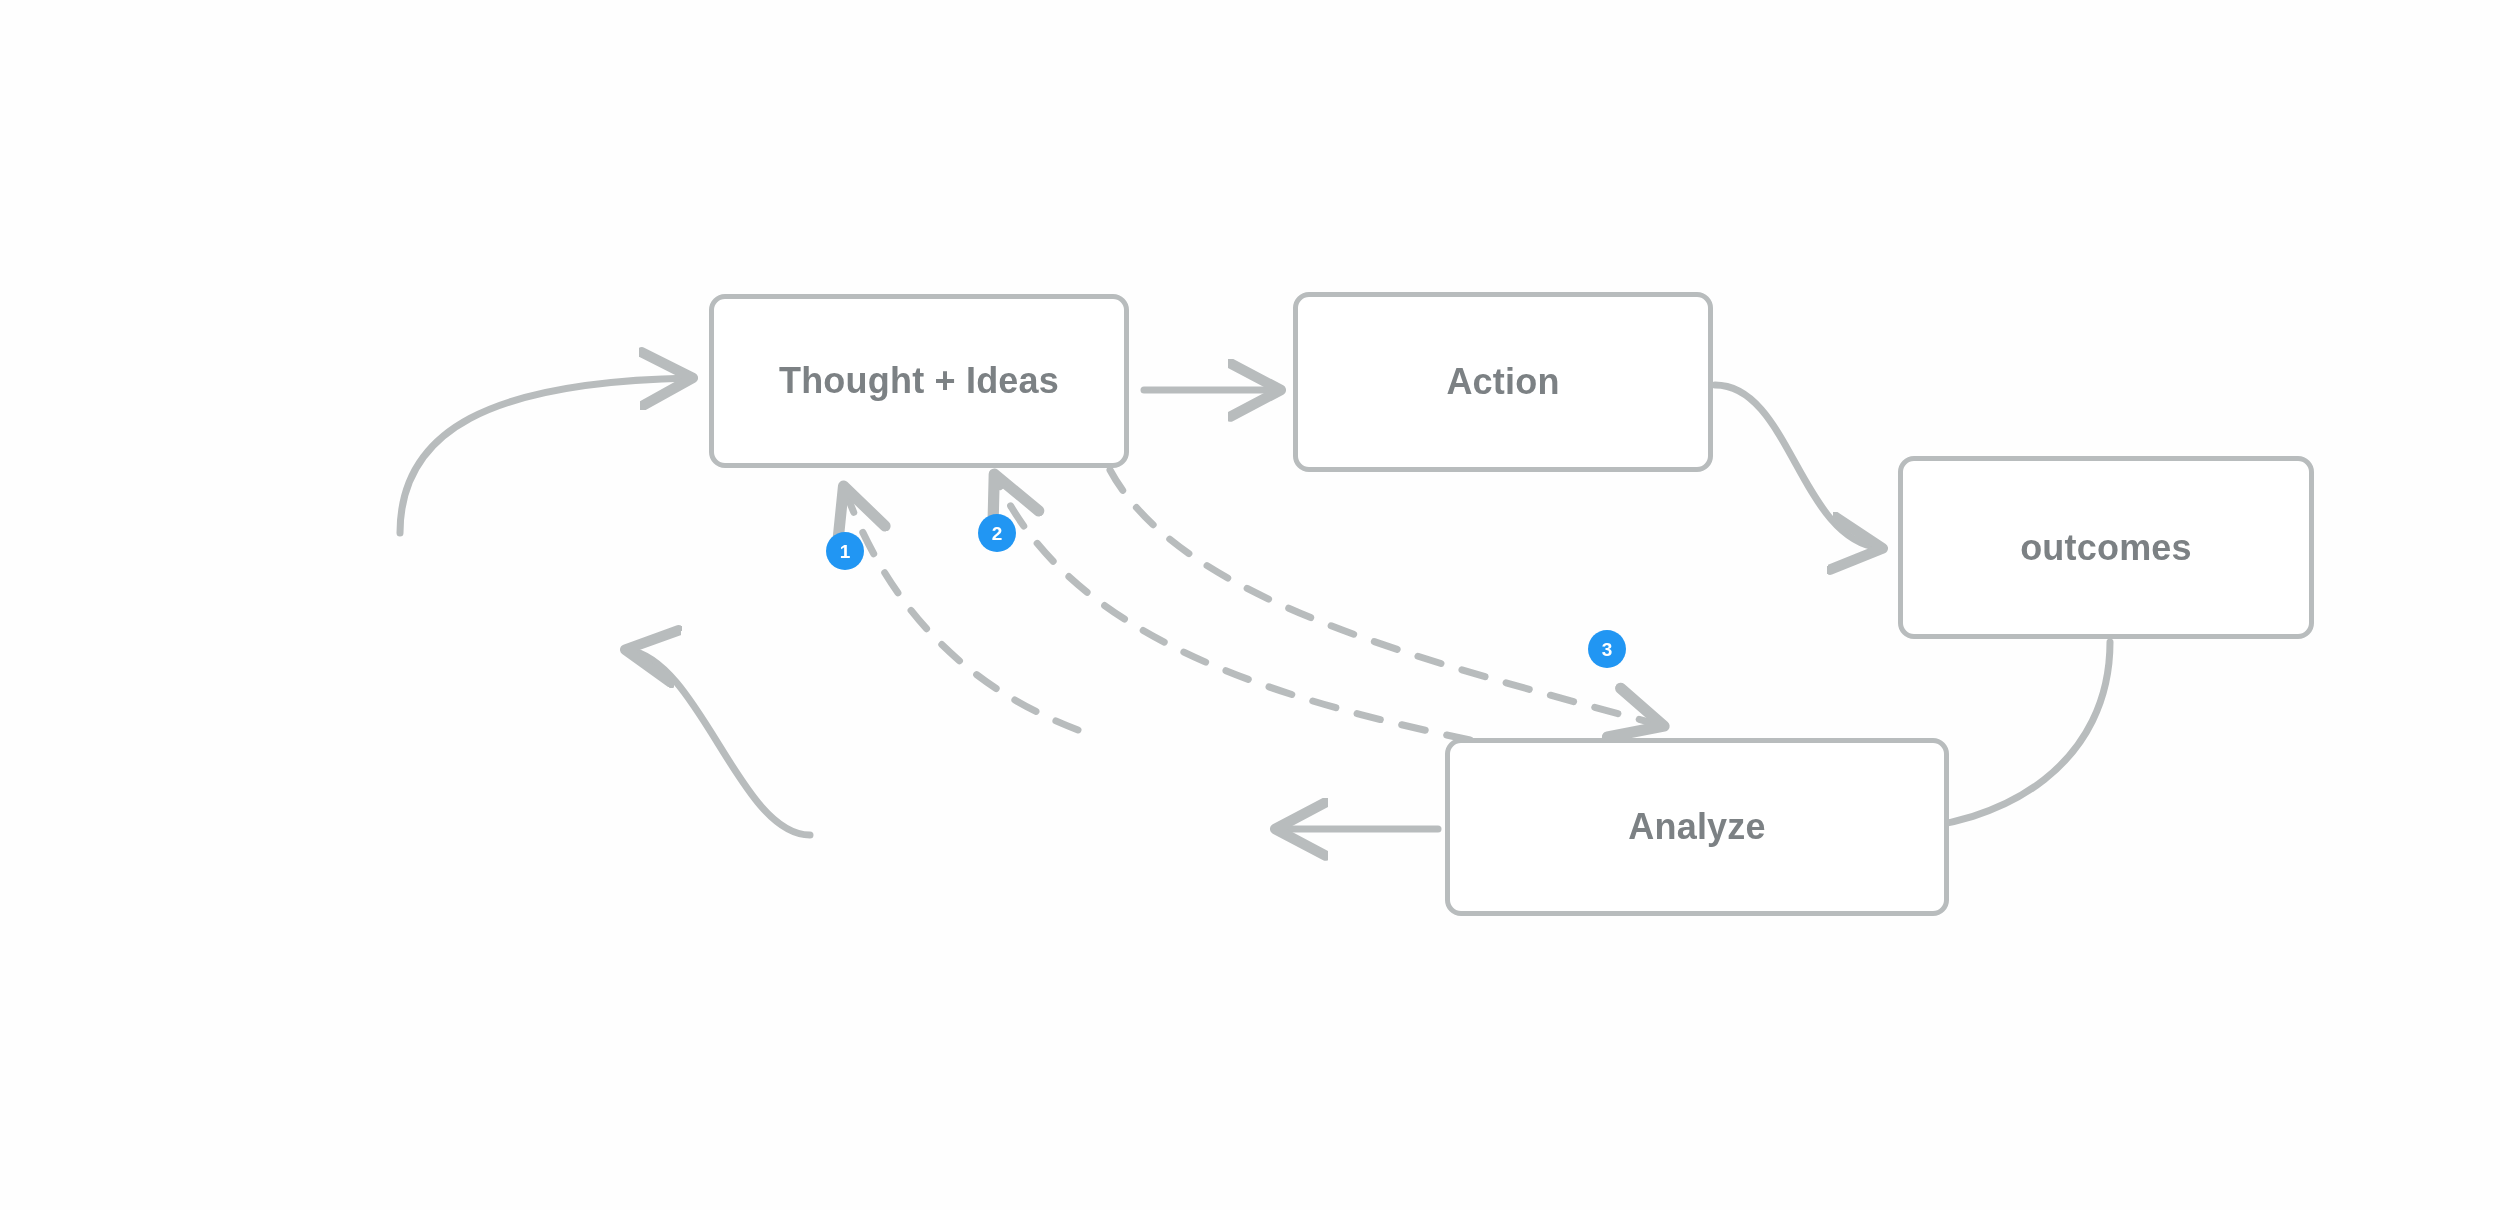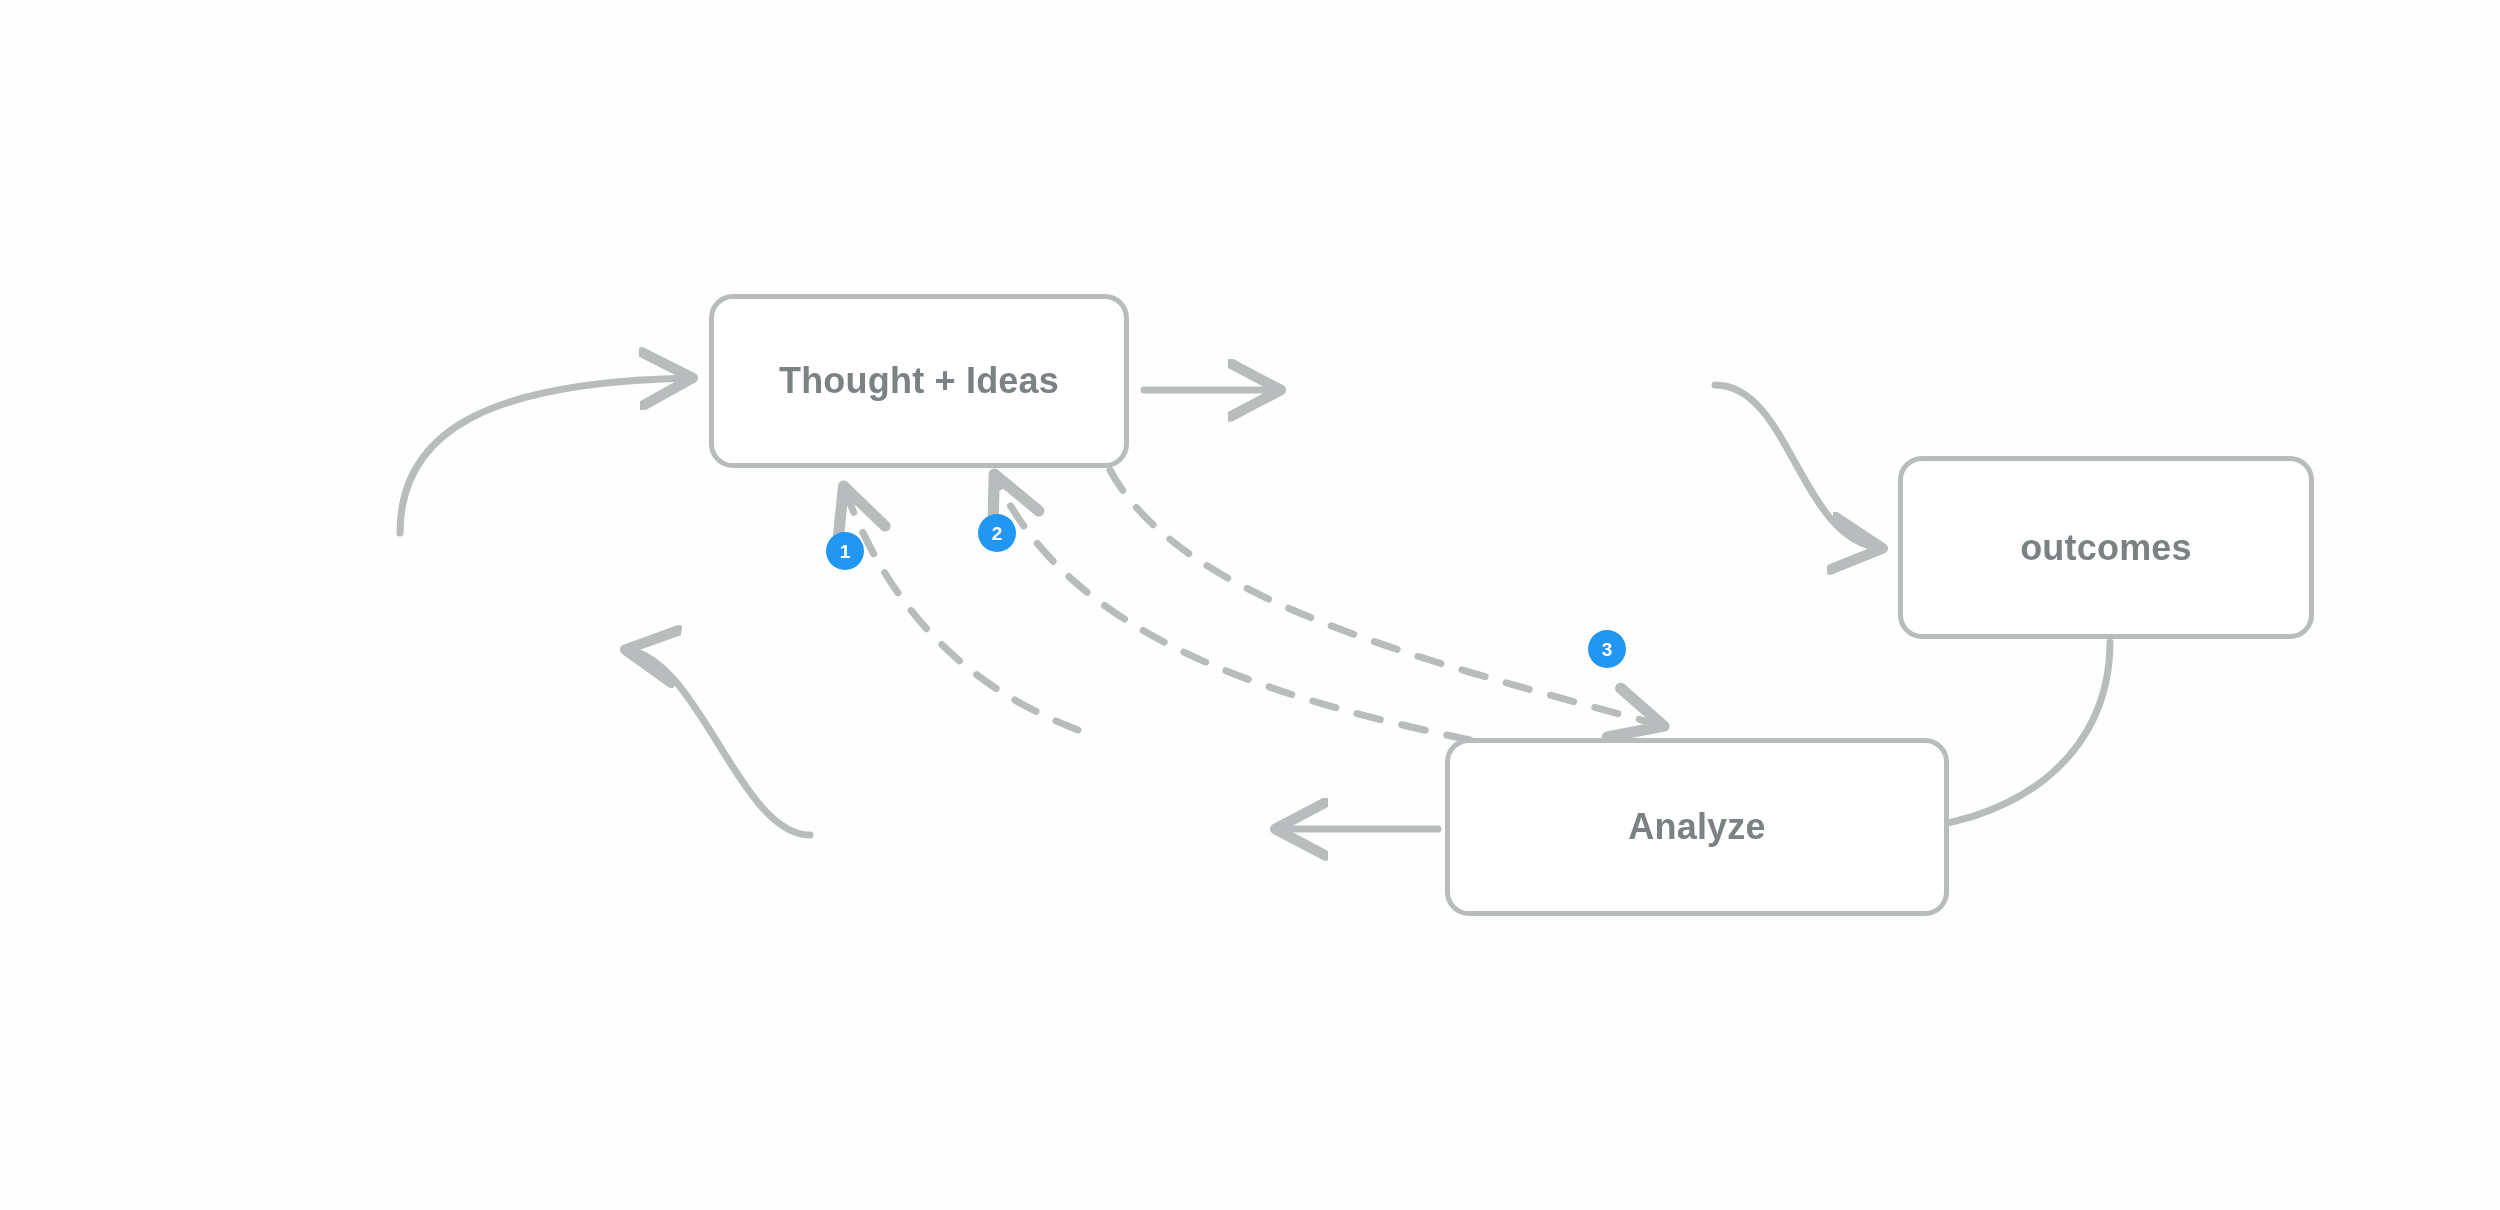--- a/index.html
+++ b/index.html
@@ -23,21 +23,21 @@
     position: absolute;
     left: 0;
     top: 0;
     width: 2500px;
     height: 1210px;
   }
   .node {
     position: absolute;
     box-sizing: border-box;
     border: 5px solid #b8bcbd;
-    border-radius: 24px;
+    border-radius: 16px;
     background: #ffffff;
     display: flex;
     align-items: center;
     justify-content: center;
   }
   .node-label {
     color: #7c8184;
     font-size: 36px;
     font-weight: bold;
     letter-spacing: 0.2px;
@@ -103,20 +103,23 @@
     <path d="M 1470 740 C 1280 700 1070 640 996 478" fill="none" stroke="#b8bcbd" stroke-width="7" stroke-dasharray="24 22" stroke-linecap="round" marker-end="url(#arrow-dashed)"></path>
 
     <path d="M 1110 470 C 1180 600 1420 660 1660 725" fill="none" stroke="#b8bcbd" stroke-width="7" stroke-dasharray="24 22" stroke-linecap="round" marker-end="url(#arrow-dashed)"></path>
   </svg>
 
 
   <div class="node" id="node-thought">
     <span class="node-label">Thought + Ideas</span>
   </div>
 
+  <div class="node" id="node-action">
+    <span class="node-label">Action</span>
+  </div>
 
   <div class="node" id="node-outcomes">
     <span class="node-label">outcomes</span>
   </div>
 
 
   <div class="node" id="node-analyze">
     <span class="node-label">Analyze</span>
   </div>
 

